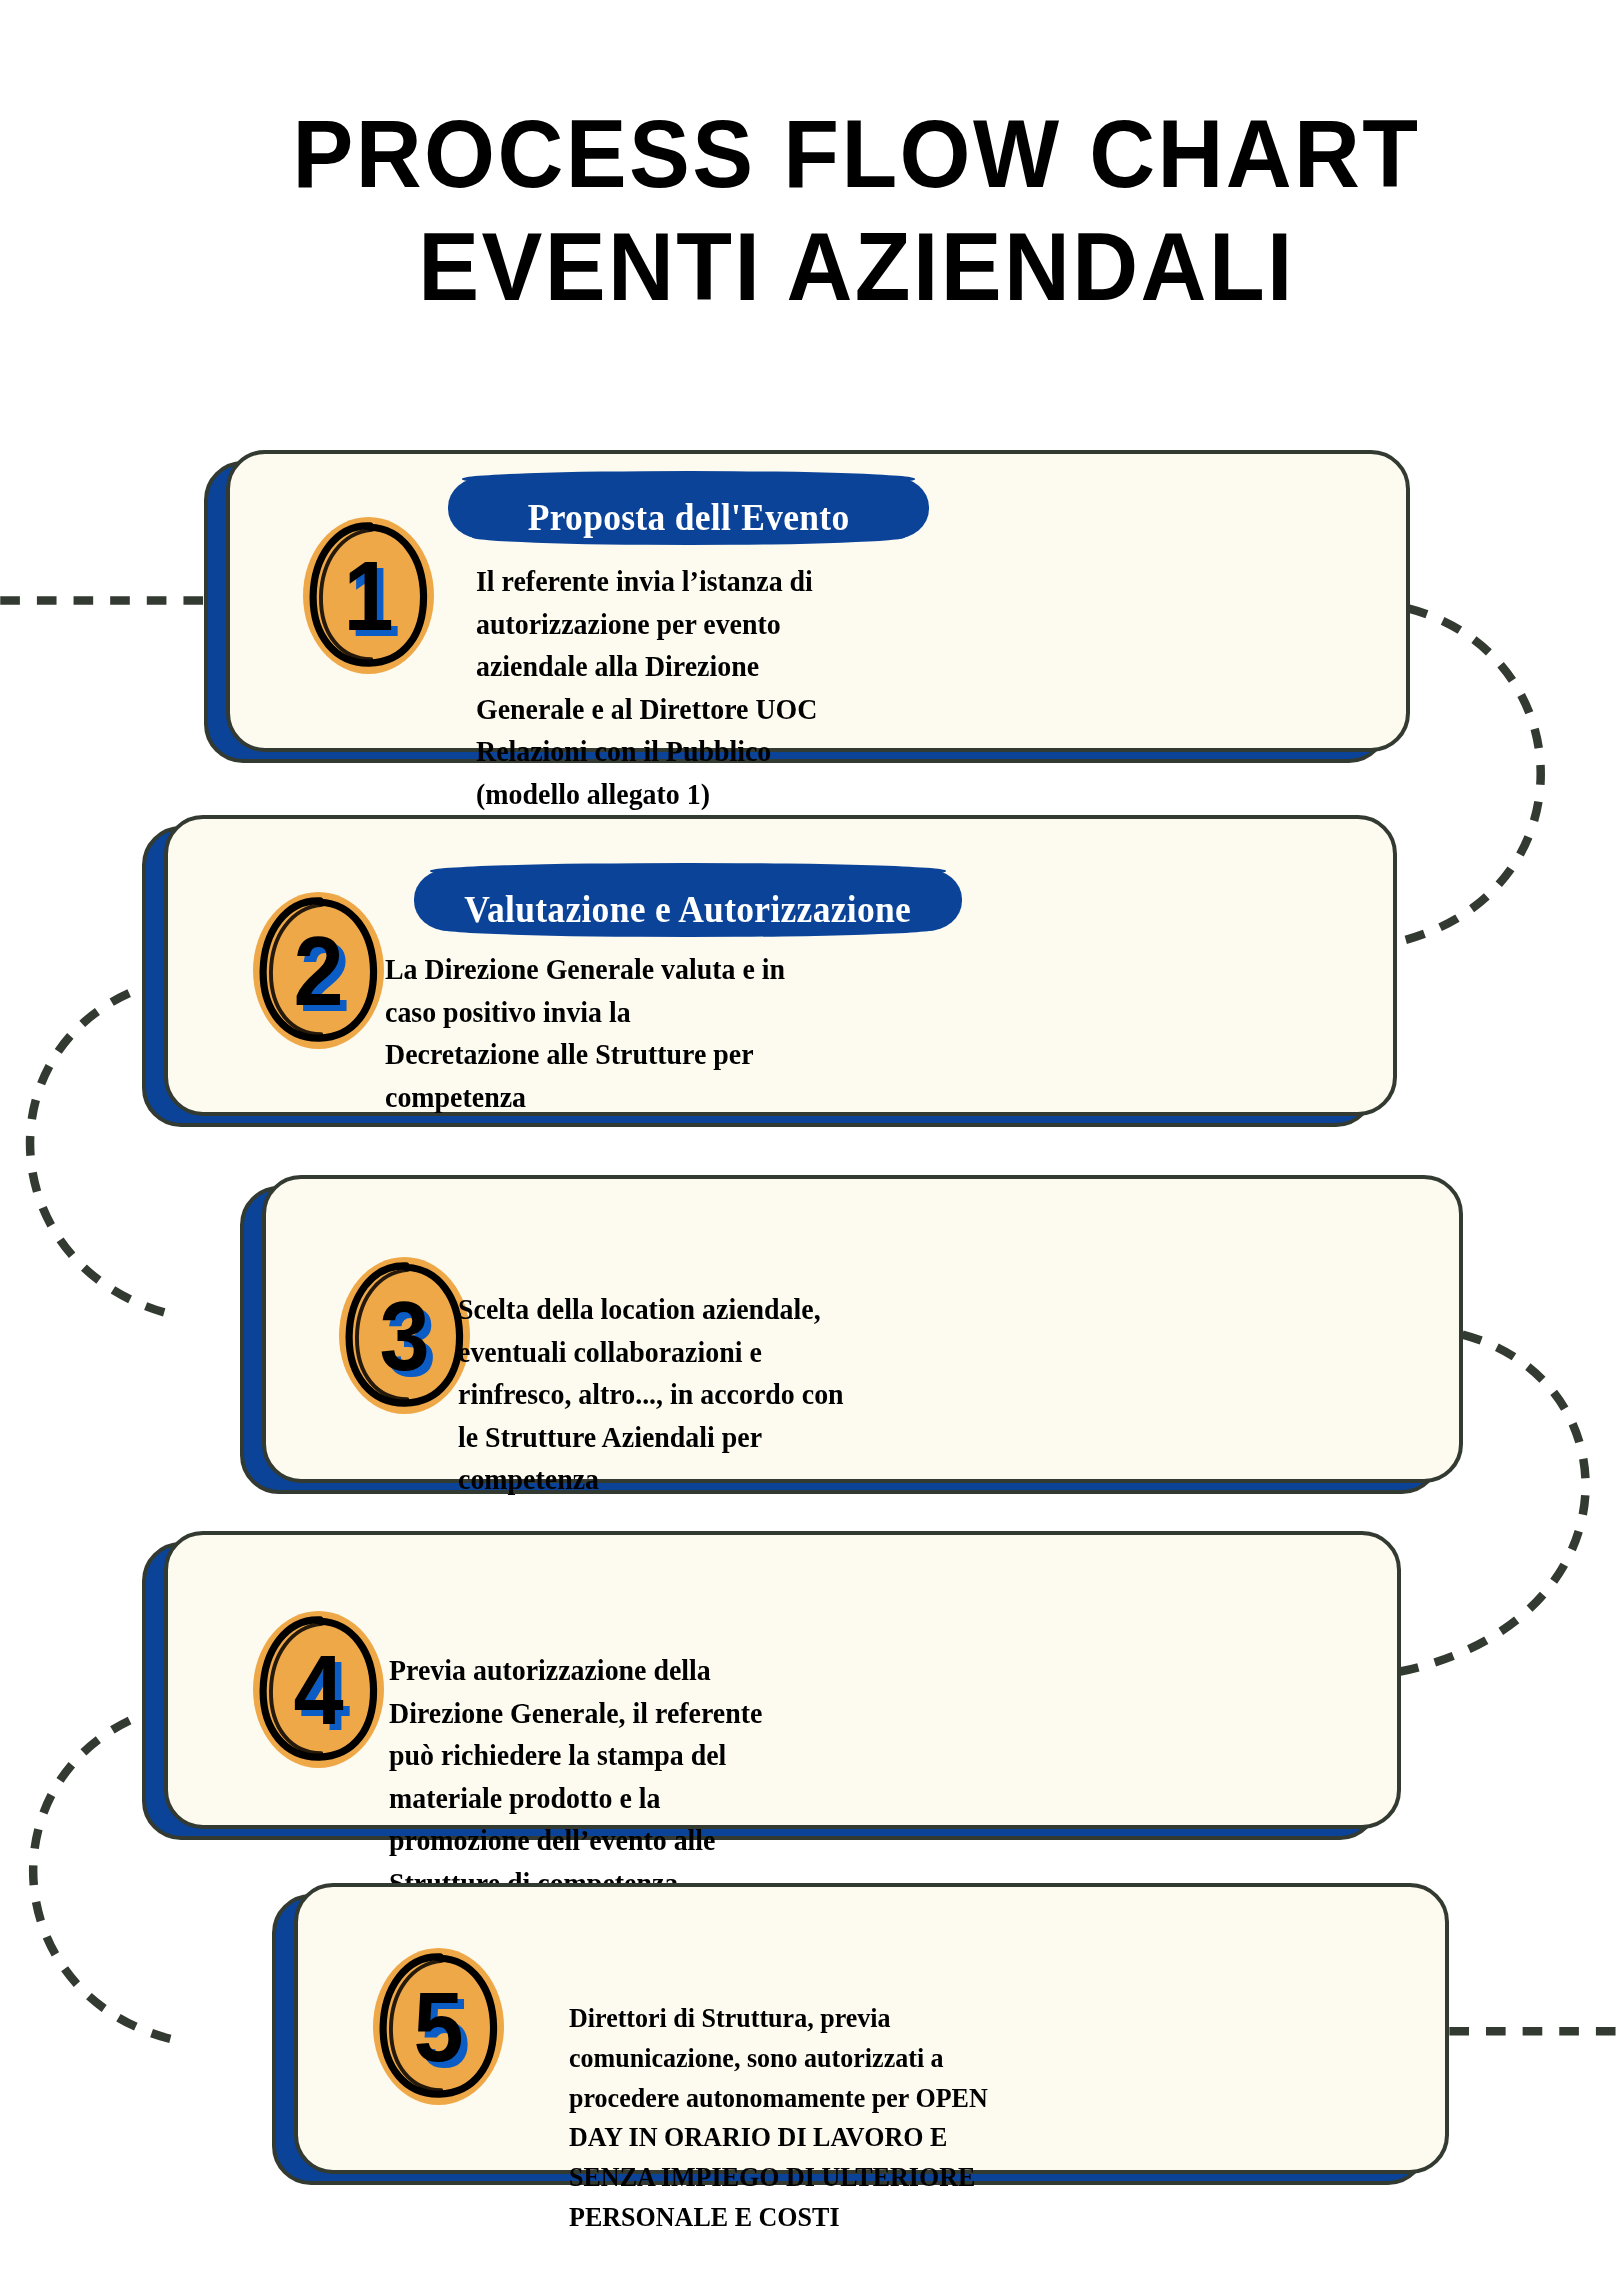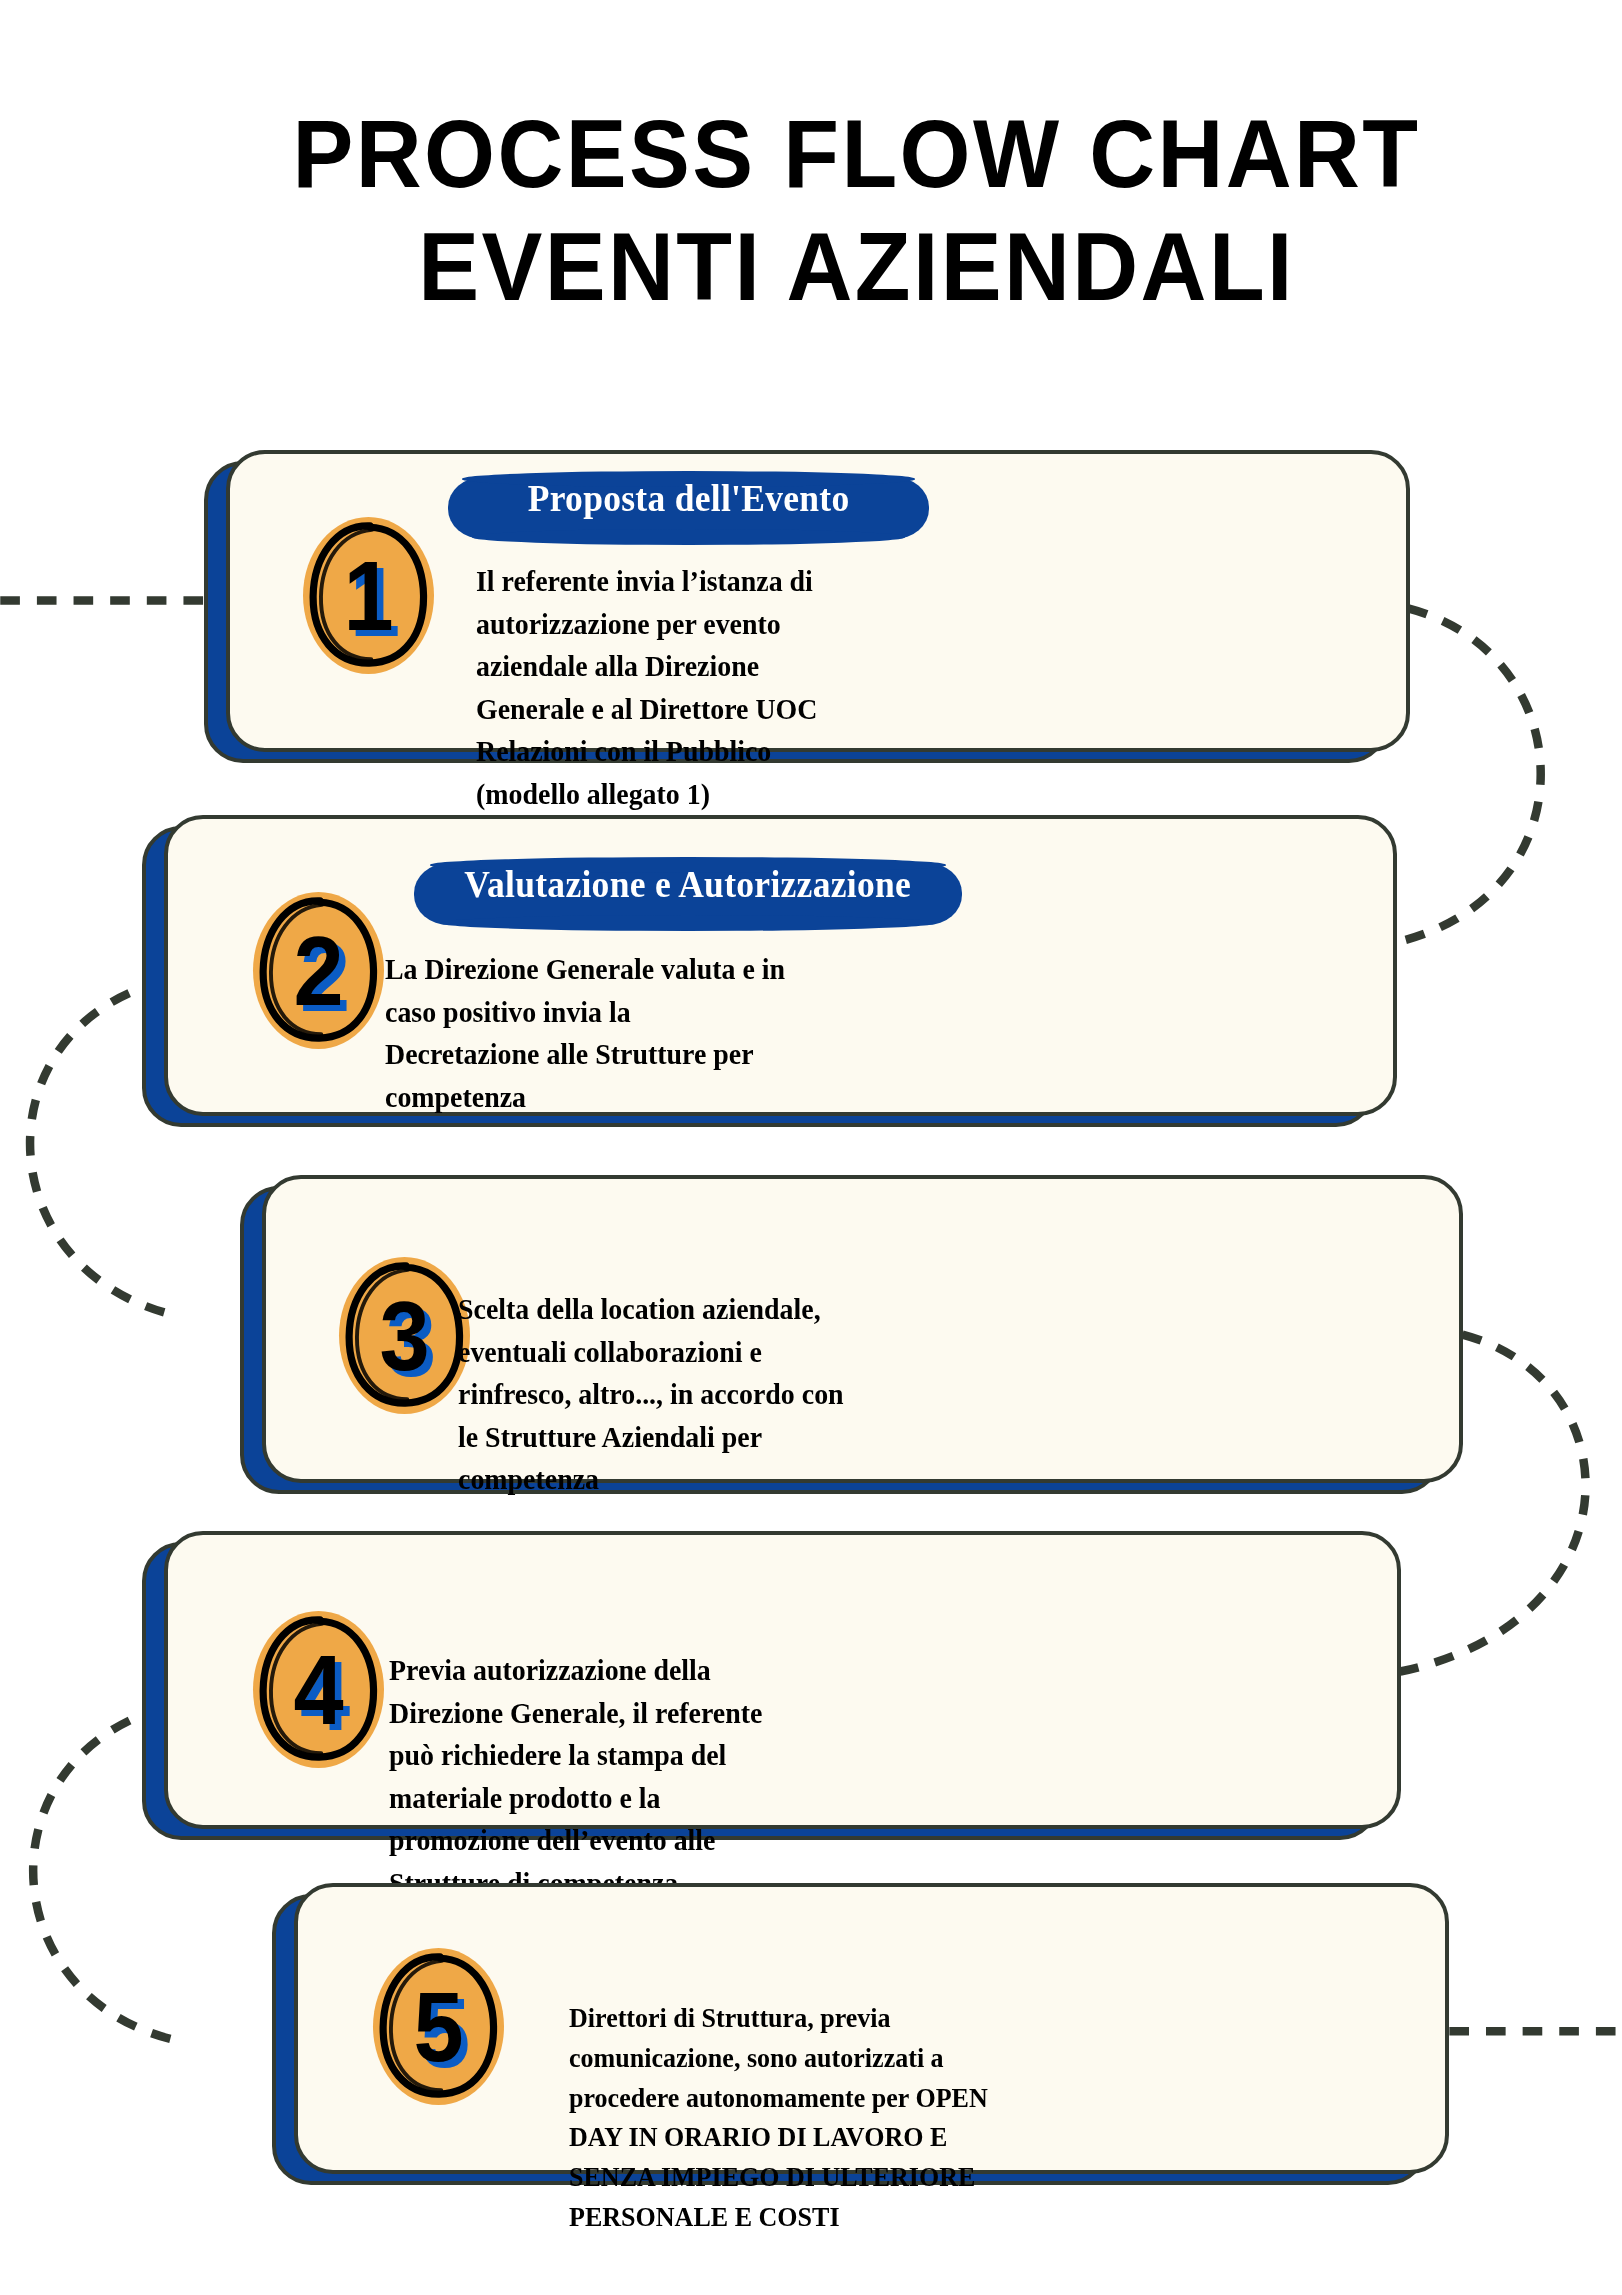--- a/index.html
+++ b/index.html
@@ -83,21 +83,21 @@
     color:#000000;
     text-shadow:7.2px 5.9px 0 #0B5CC4;
     transform:scaleX(0.92);
   }
 
   
   .pill{
     position:absolute;
     background:#0B4398;
     border-radius:35px / 30px;
-    display:flex; align-items:flex-start;
+    display:flex; align-items:flex-end;
     box-sizing:border-box;
   }
   .pill::before{
     content:"";
     position:absolute; left:3%; right:3%; top:-5.9px; height:15.7px;
     background:#0B4398;
     border-radius:50%;
   }
   .pill::after{
     content:"";
@@ -181,21 +181,21 @@
 
   <div class="badge" style="left:89px; top:77px;">
     <div class="badge-oval"></div>
     <svg class="badge-ring" viewBox="0 0 186 222">
       <path d="M 96 6 C 44 4 10 54 9 113 C 8 175 44 217 95 216 C 148 215 179 172 178 112 C 177 55 146 10 96 8" fill="none" stroke="#000" stroke-width="11" stroke-linecap="round"></path>
       <path d="M 99 12 C 52 16 22 60 21 114 C 20 172 52 210 98 210" fill="none" stroke="#000" stroke-width="6" stroke-linecap="round" opacity="0.85"></path>
     </svg>
     <div class="badge-num">2</div>
   </div>
 
-  <div class="pill" style="left:250px; top:48px; width:548px; height:62px; justify-content:center;">
+  <div class="pill" style="left:250px; top:54px; width:548px; height:62px; justify-content:center;">
     <span class="pill-label">Valutazione e Autorizzazione</span>
   </div>
 
   <div class="body-text" style="left:221px; top:133px; width:432px;">La Direzione Generale valuta e in caso positivo invia la Decretazione alle Strutture per competenza</div>
 </div>
 
 <div class="card" style="left:262px; top:1175px; width:1201px; height:308px;">
   <div class="card-shadow"></div>
   <div class="card-body"></div>
 

